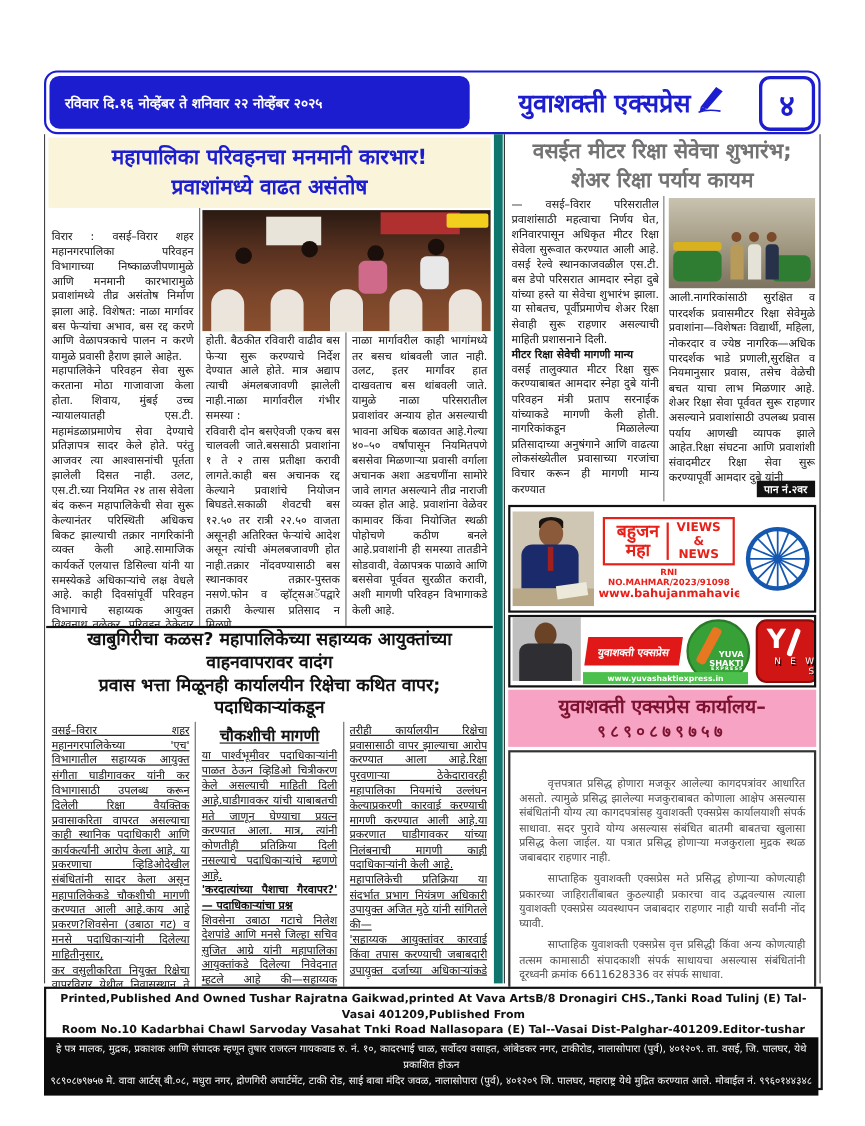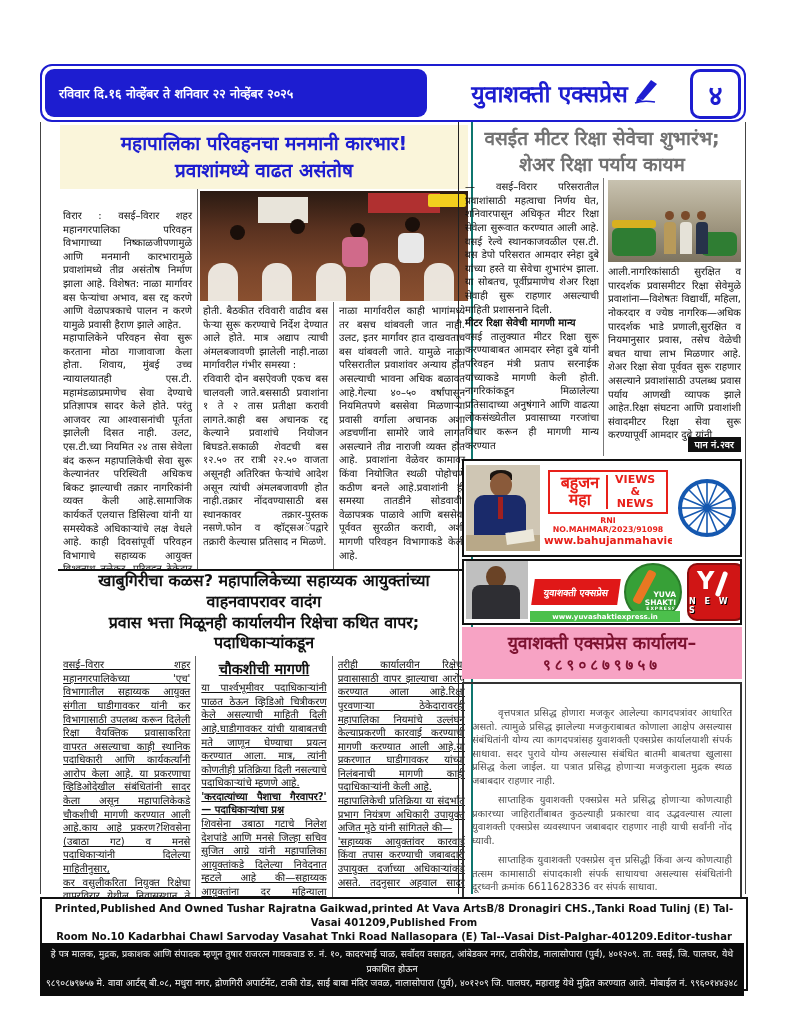--- a/index.html
+++ b/index.html
@@ -4,21 +4,21 @@
 <style>
   html,body{margin:0;padding:0;}
   body{width:786px;height:1024px;background:#fff;font-family:"DejaVu Sans","Liberation Sans",sans-serif;position:relative;color:#111;}
   
   .header{position:absolute;left:40px;top:64px;width:702px;height:54px;border:2px solid #1d1dd0;border-radius:12px;background:#fff;}
   .header-date{position:absolute;left:3px;top:3px;bottom:3px;width:382px;background:#1d1dd0;border-radius:9px;color:#fff;font-size:12.5px;font-weight:bold;display:flex;align-items:center;padding-left:14px;box-sizing:border-box;}
   .masthead{position:absolute;left:398px;top:0;height:100%;width:250px;display:flex;align-items:center;justify-content:center;color:#1d1dd0;font-size:23px;font-weight:bold;gap:5px;}
   .pagenum{position:absolute;right:3px;top:3px;width:45px;height:44px;border:3px solid #1d1dd0;border-radius:10px;color:#1d1dd0;font-size:27px;font-weight:bold;display:flex;align-items:center;justify-content:center;}
   
   .main{position:absolute;left:40px;top:122px;width:704px;height:772px;border-left:1px solid #444;border-right:1px solid #444;}
-  .left-sec{position:absolute;left:0;top:0;width:416px;height:100%;border-right:2px solid #0f766e;box-sizing:border-box;margin-left:16px;}
+  .left-sec{position:absolute;left:0;top:0;width:416px;height:100%;border-right:8px solid #0f766e;box-sizing:border-box;}
   .right-sec{position:absolute;left:417px;top:0;right:0;height:100%;border-left:1px solid #222;}
   .jtxt{font-size:10px;line-height:1.36;text-align:justify;white-space:pre-line;overflow:hidden;}
   
   .h1-box{margin:3px 3px 0 3px;background:#faf5da;color:#1d1dd0;text-align:center;font-weight:bold;font-size:19px;line-height:1.42;padding:5px 2px;}
   .art1-body{display:flex;height:380px;overflow:hidden;border-bottom:2px solid #111;margin:0 1px;}
   .a1col1{width:140px;padding:20px 5px;border-right:1px solid #666;box-sizing:border-box;}
   .a1right{flex:1;display:flex;flex-direction:column;overflow:hidden;}
   .photo1{height:110px;margin:2px 2px 1px 2px;position:relative;overflow:hidden;background:linear-gradient(180deg,#2a1a12 0%,#5a3220 35%,#7a452a 70%,#8a5030 100%);}
   .a1cols{display:flex;flex:1;overflow:hidden;}
   .a1col2{width:50%;padding:2px 5px;border-right:1px solid #666;box-sizing:border-box;}
@@ -61,21 +61,21 @@
   .man-head{position:absolute;left:20px;top:5px;width:20px;height:22px;border-radius:50%;background:#6a4326;}
   .man-body{position:absolute;left:6px;top:24px;width:48px;height:34px;border-radius:8px 8px 0 0;background:#2e2e33;}
   .redlogo{width:86px;height:26px;background:#e01818;transform:skewX(-8deg);color:#fff;font-weight:bold;font-size:9.5px;display:flex;align-items:center;justify-content:center;white-space:nowrap;flex:none;}
   .yuva-circle{width:54px;height:54px;border-radius:50%;background:#37a037;border:2px solid #2a7a2a;position:relative;overflow:hidden;flex:none;}
   .yuva-pen{position:absolute;left:14px;top:4px;width:9px;height:36px;background:#e87722;border-radius:3px;transform:rotate(28deg);}
   .yuva-txt{position:absolute;right:4px;bottom:8px;color:#fff;font-weight:bold;font-size:7.5px;line-height:1.05;text-align:right;}
   .yuva-exp{font-size:4.5px;letter-spacing:1px;}
   .ye-box{width:54px;height:54px;background:#d01515;border:2px solid #8a0d0d;border-radius:10px;position:relative;flex:none;overflow:hidden;}
   .ye-y{position:absolute;left:8px;top:2px;color:#fff;font-size:24px;font-weight:bold;}
   .ye-slash{position:absolute;left:30px;top:6px;width:5px;height:26px;background:#fff;transform:rotate(20deg);border-radius:2px;}
-  .ye-news{position:absolute;left:0;right:0;bottom:4px;text-align:left;color:#fff;font-size:8px;font-weight:bold;letter-spacing:3px;text-shadow:1px 1px 0 #000;}
+  .ye-news{position:absolute;left:12px;right:0;bottom:4px;text-align:right;color:#fff;font-size:8px;font-weight:normal;letter-spacing:3px;text-shadow:1px 1px 0 #000;}
   .green-strip{position:absolute;left:66px;right:60px;bottom:1px;height:11px;background:#4cc04c;color:#fff;font-size:7px;font-weight:bold;display:flex;align-items:center;justify-content:center;}
   
   .office{height:52px;background:#f7a3c4;margin:0 3px;display:flex;flex-direction:column;align-items:center;justify-content:center;}
   .office-l1{color:#7c1230;font-weight:bold;font-size:17.5px;line-height:1.2;}
   .office-phone{color:#7c1230;font-weight:bold;font-size:15px;letter-spacing:4px;}
   .disclaimer{border:2px solid #333;margin:3px 3px 0 3px;padding:22px 8px;font-size:9.8px;color:#4d4d4d;text-align:justify;line-height:1.38;height:196px;overflow:hidden;}
   .disclaimer p{margin:0 0 6px 0;text-indent:26px;}
   .disc-footer{display:flex;justify-content:space-between;align-items:center;color:#333;}
   .dots{font-size:13px;letter-spacing:2px;color:#000;}
   

